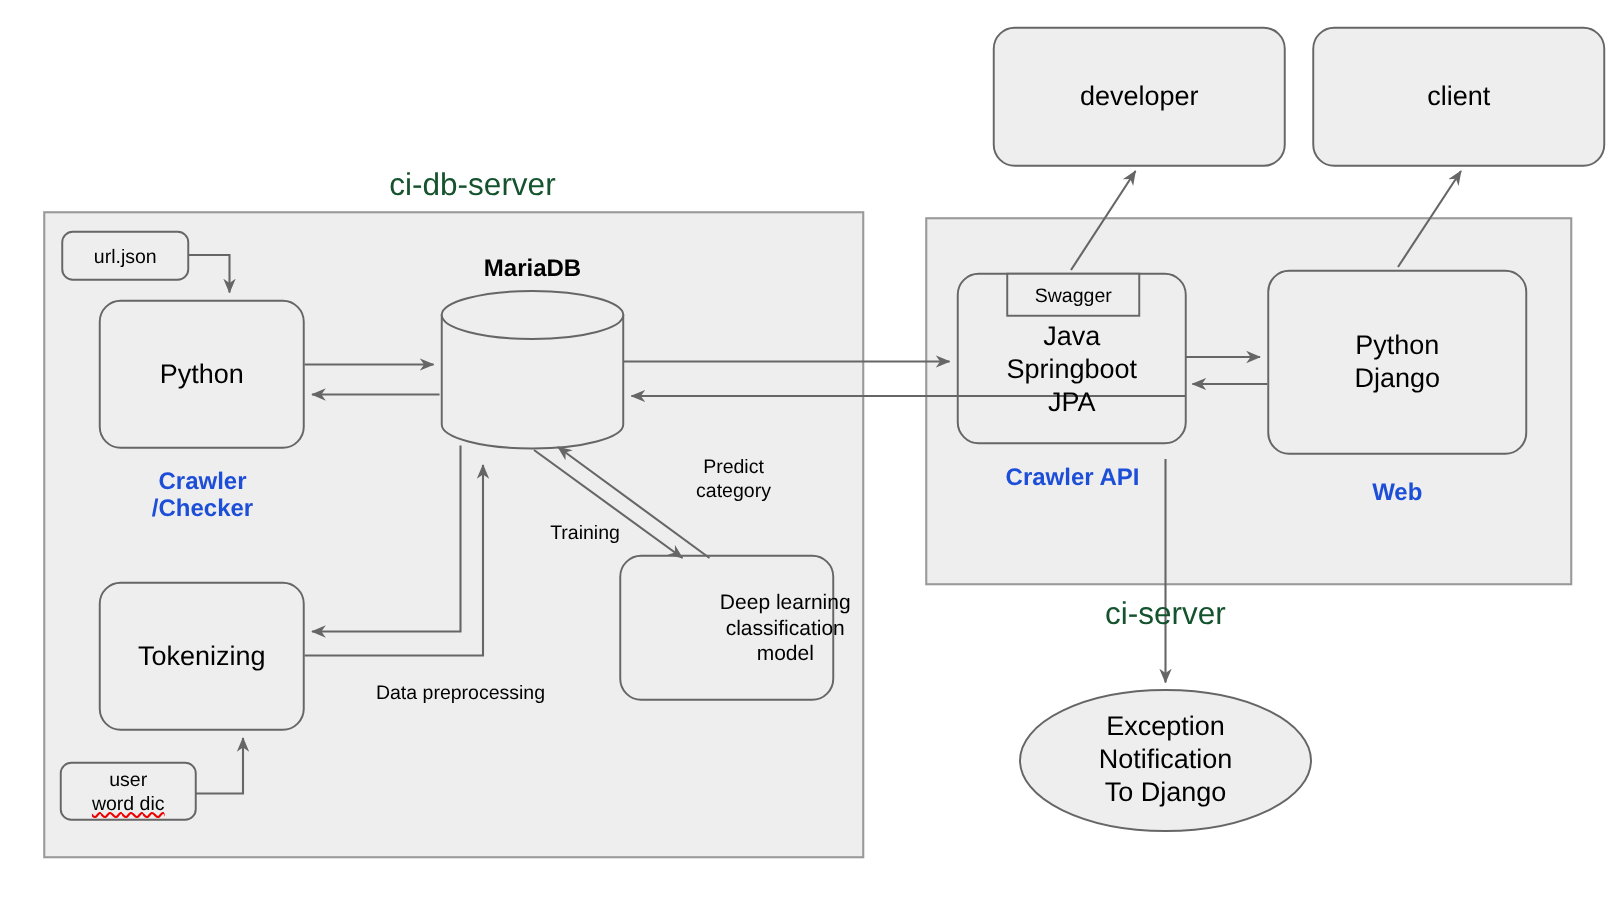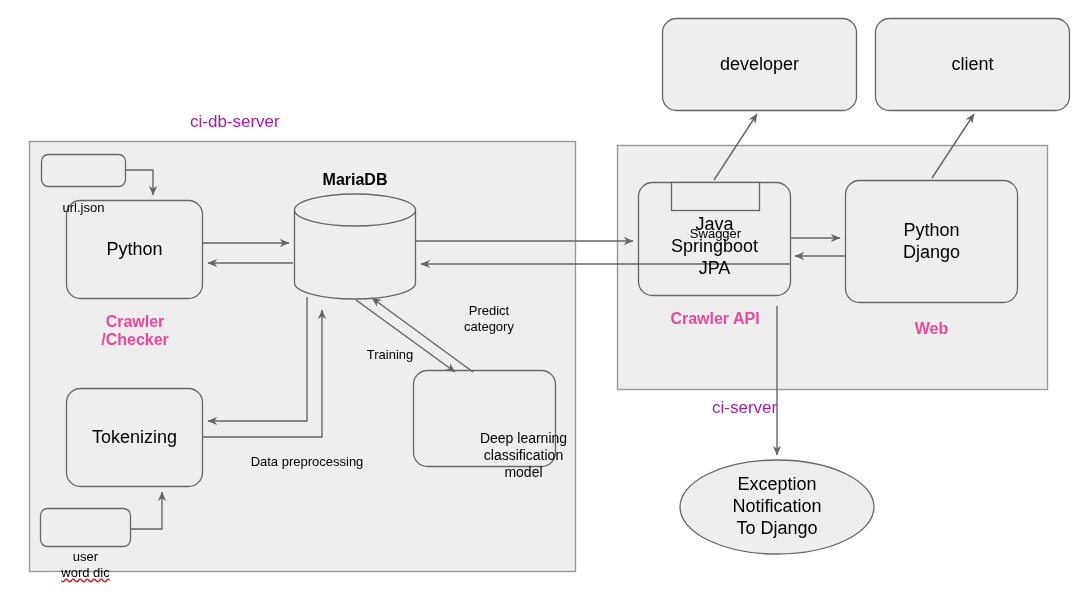--- a/index.html
+++ b/index.html
@@ -31,40 +31,40 @@
     align-items: center;
     justify-content: center;
     text-align: center;
     color: #000000;
     line-height: 1.22;
     pointer-events: none;
     white-space: pre-line;
   }
   .panel-title {
     position: absolute;
-    text-align: left;
-    color: #a21caf;
-    font-size: 17px;
+    text-align: center;
+    color: #14532d;
+    font-size: 21px;
   }
   .group-caption {
     position: absolute;
     text-align: center;
-    color: #ec4899;
+    color: #1d4ed8;
     font-size: 16px;
     font-weight: bold;
   }
   .edge-label {
     position: absolute;
     text-align: center;
     color: #000000;
     font-size: 13px;
     line-height: 1.2;
     white-space: pre-line;
   }
-  .t-small { font-size: 13px; margin-top: 37px; }
+  .t-small { font-size: 13px; }
   .t-mid   { font-size: 16px; }
   .t-big   { font-size: 18px; }
   .t-bold  { font-weight: bold; }
   .spell-err {
     text-decoration: underline wavy #ee0000;
     text-decoration-skip-ink: none;
   }
 </style>
 </head>
 <body>

